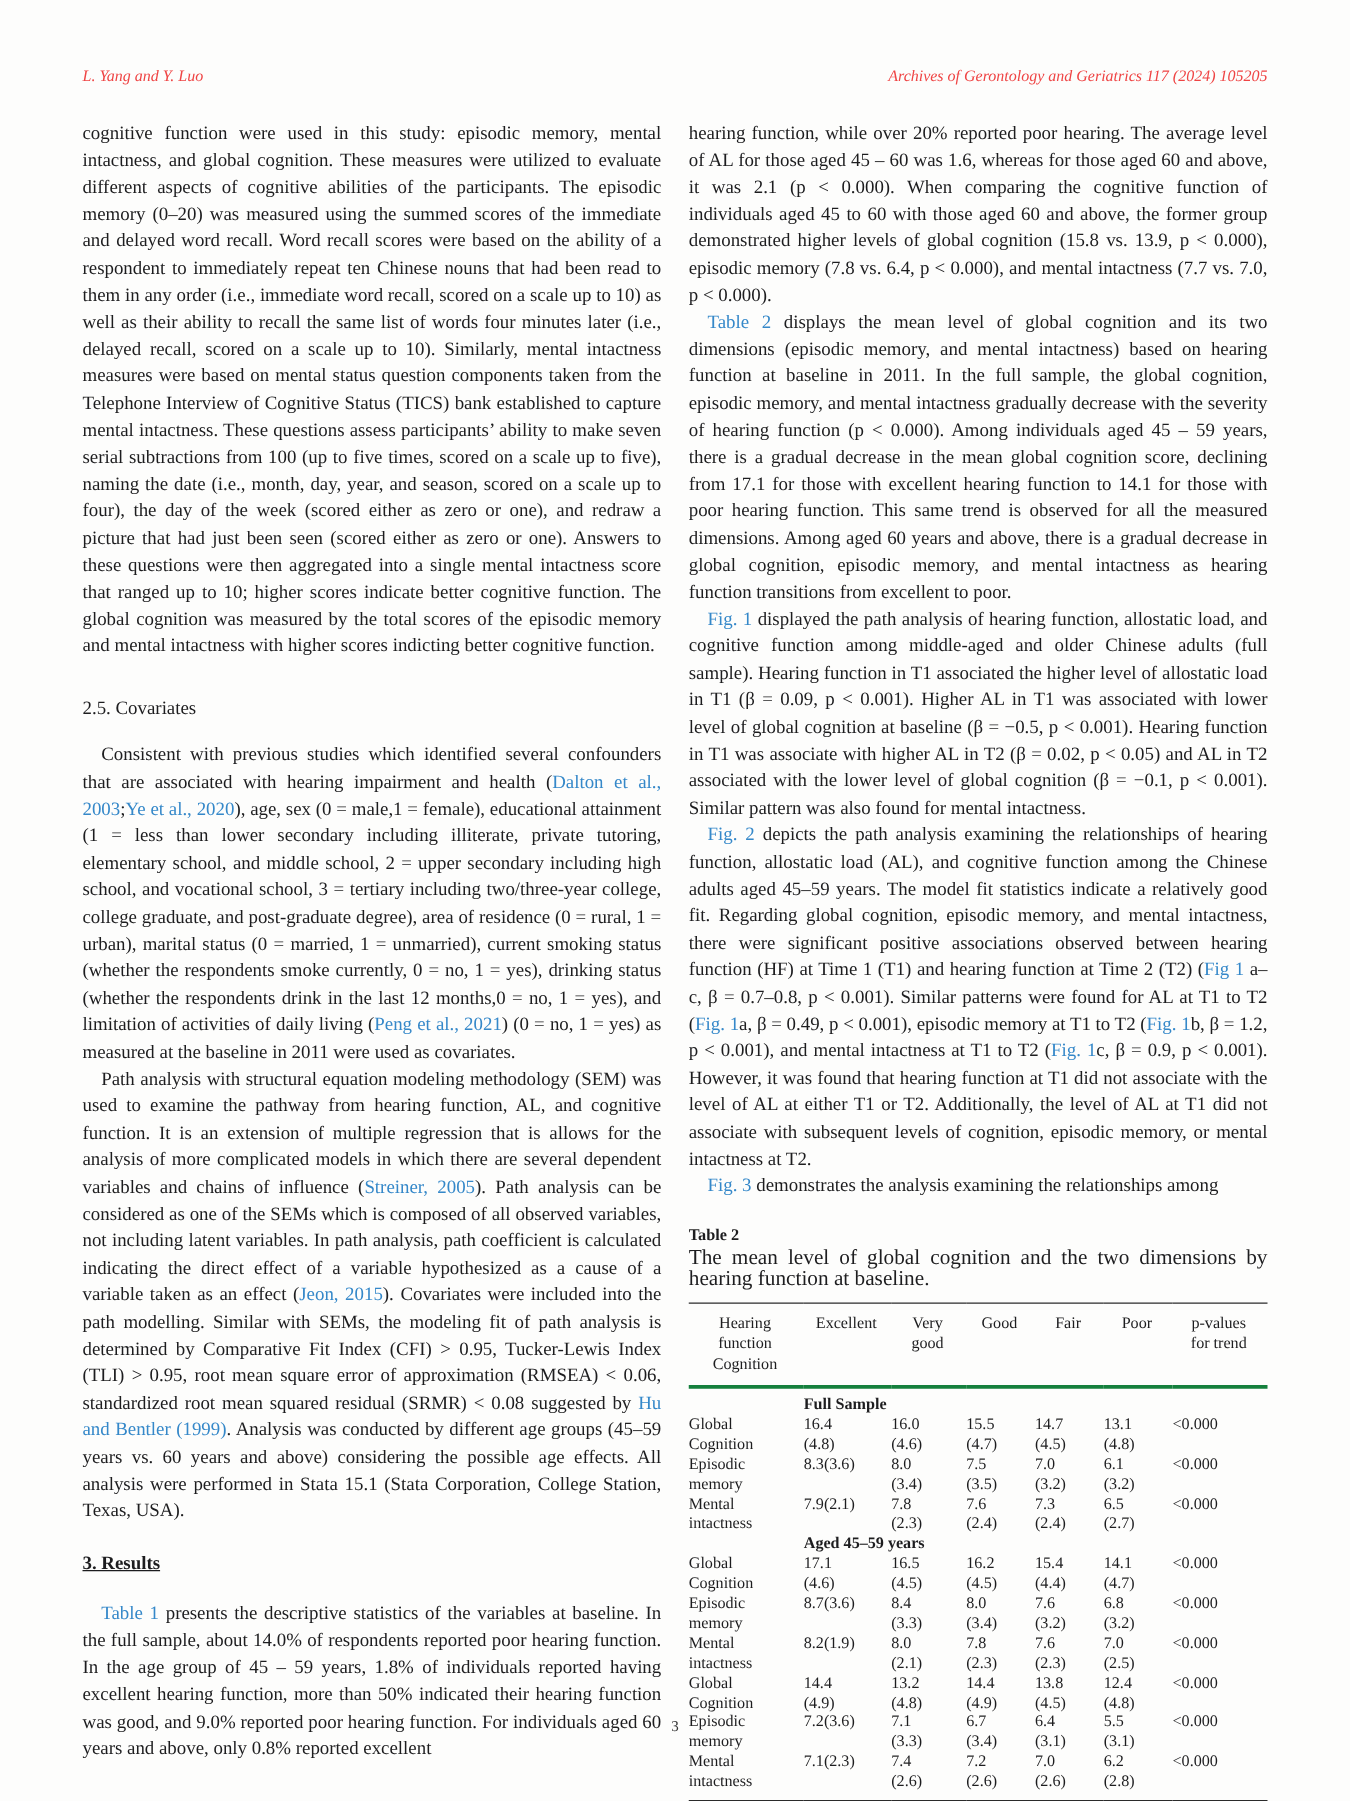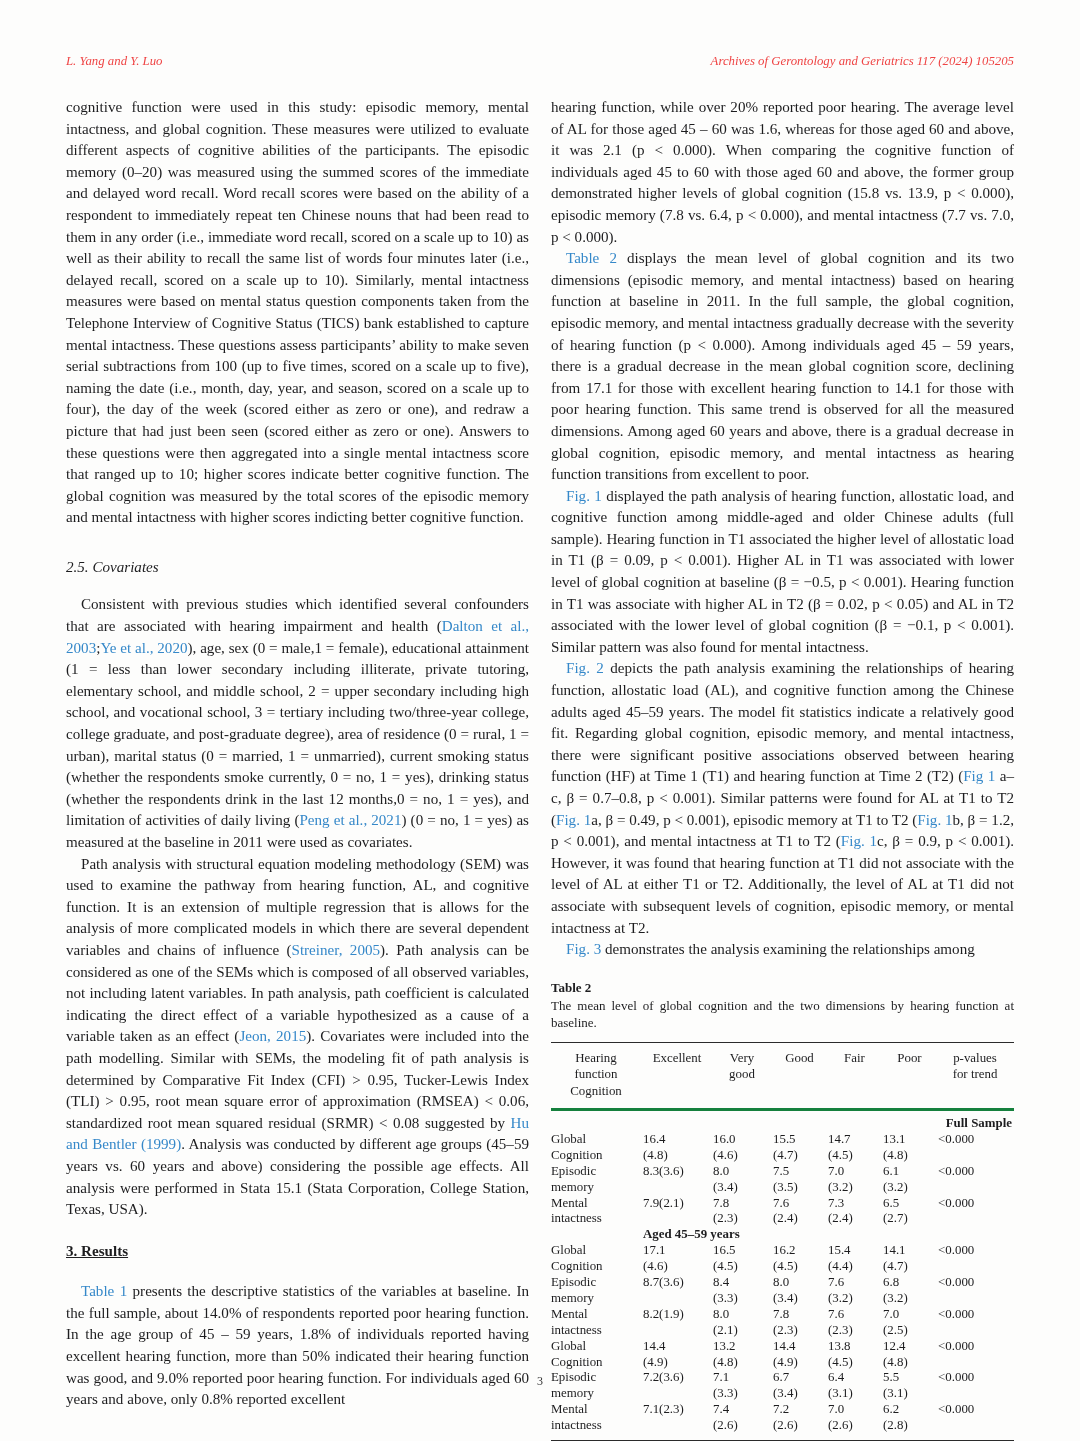--- a/index.html
+++ b/index.html
@@ -18,42 +18,42 @@
     font-style:italic; font-size:12.8px; color:#ef4444;
   }
   .columns {
     position:absolute; top:97px; left:66px; width:948px;
     display:flex; gap:22px;
   }
   .col { width:463px; font-size:15.1px; line-height:21.6px; text-align:justify; }
   .col p { margin:0; }
   p.indent { text-indent:15px; }
   h2 { font-size:15.1px; margin:19px 0 16px; text-align:left; }
-  h2.sub { font-style:italic; font-weight:normal;margin-top:28px; }
+  h2.sub { font-weight:normal;margin-top:28px; }
   h2.main { font-weight:bold; font-style:normal; margin:20px 0 19px;text-decoration:underline; }
   a.cite { color:#3588c9; text-decoration:none; cursor:pointer; }
 
   .table-block { margin-top:18px; }
   .tbl-label { font-weight:bold; font-size:13px; line-height:17px; margin:0 0 1px 0; text-align:left; }
-  .tbl-caption { font-size:13px; line-height:17px; text-align:justify; margin:0 0 11px 0; }
+  .tbl-caption { font-size:17px; line-height:17px; text-align:justify; margin:0 0 11px 0; }
   table.data {
     width:100%; border-collapse:collapse; table-layout:fixed;
     font-size:12.9px; text-align:left;
     border-top:1px solid #2b2b2b; border-bottom:1px solid #2b2b2b;
   }
   table.data thead th {
     font-weight:normal; vertical-align:top; text-align:center;
     padding:7px 2px 9px 0; line-height:16.4px;
     white-space:pre-line;
     border-bottom:3px solid #15803d;
   }
   table.data tbody td {
     padding:0 2px 0 0; line-height:15.9px; vertical-align:top;
   }
-  table.data tbody tr:first-child td { padding-top:5px;text-align:right; }
+  table.data tbody tr:first-child td { padding-top:5px; }
   table.data tbody tr:last-child td { padding-bottom:6px; }
   td.group { font-weight:bold; }
   td.ind { padding-left:10px; }
 
   .page-number {
     position:absolute; bottom:52px; left:0; right:0;
     text-align:center; font-size:12px; color:#333;
   }
 </style>
 </head>

